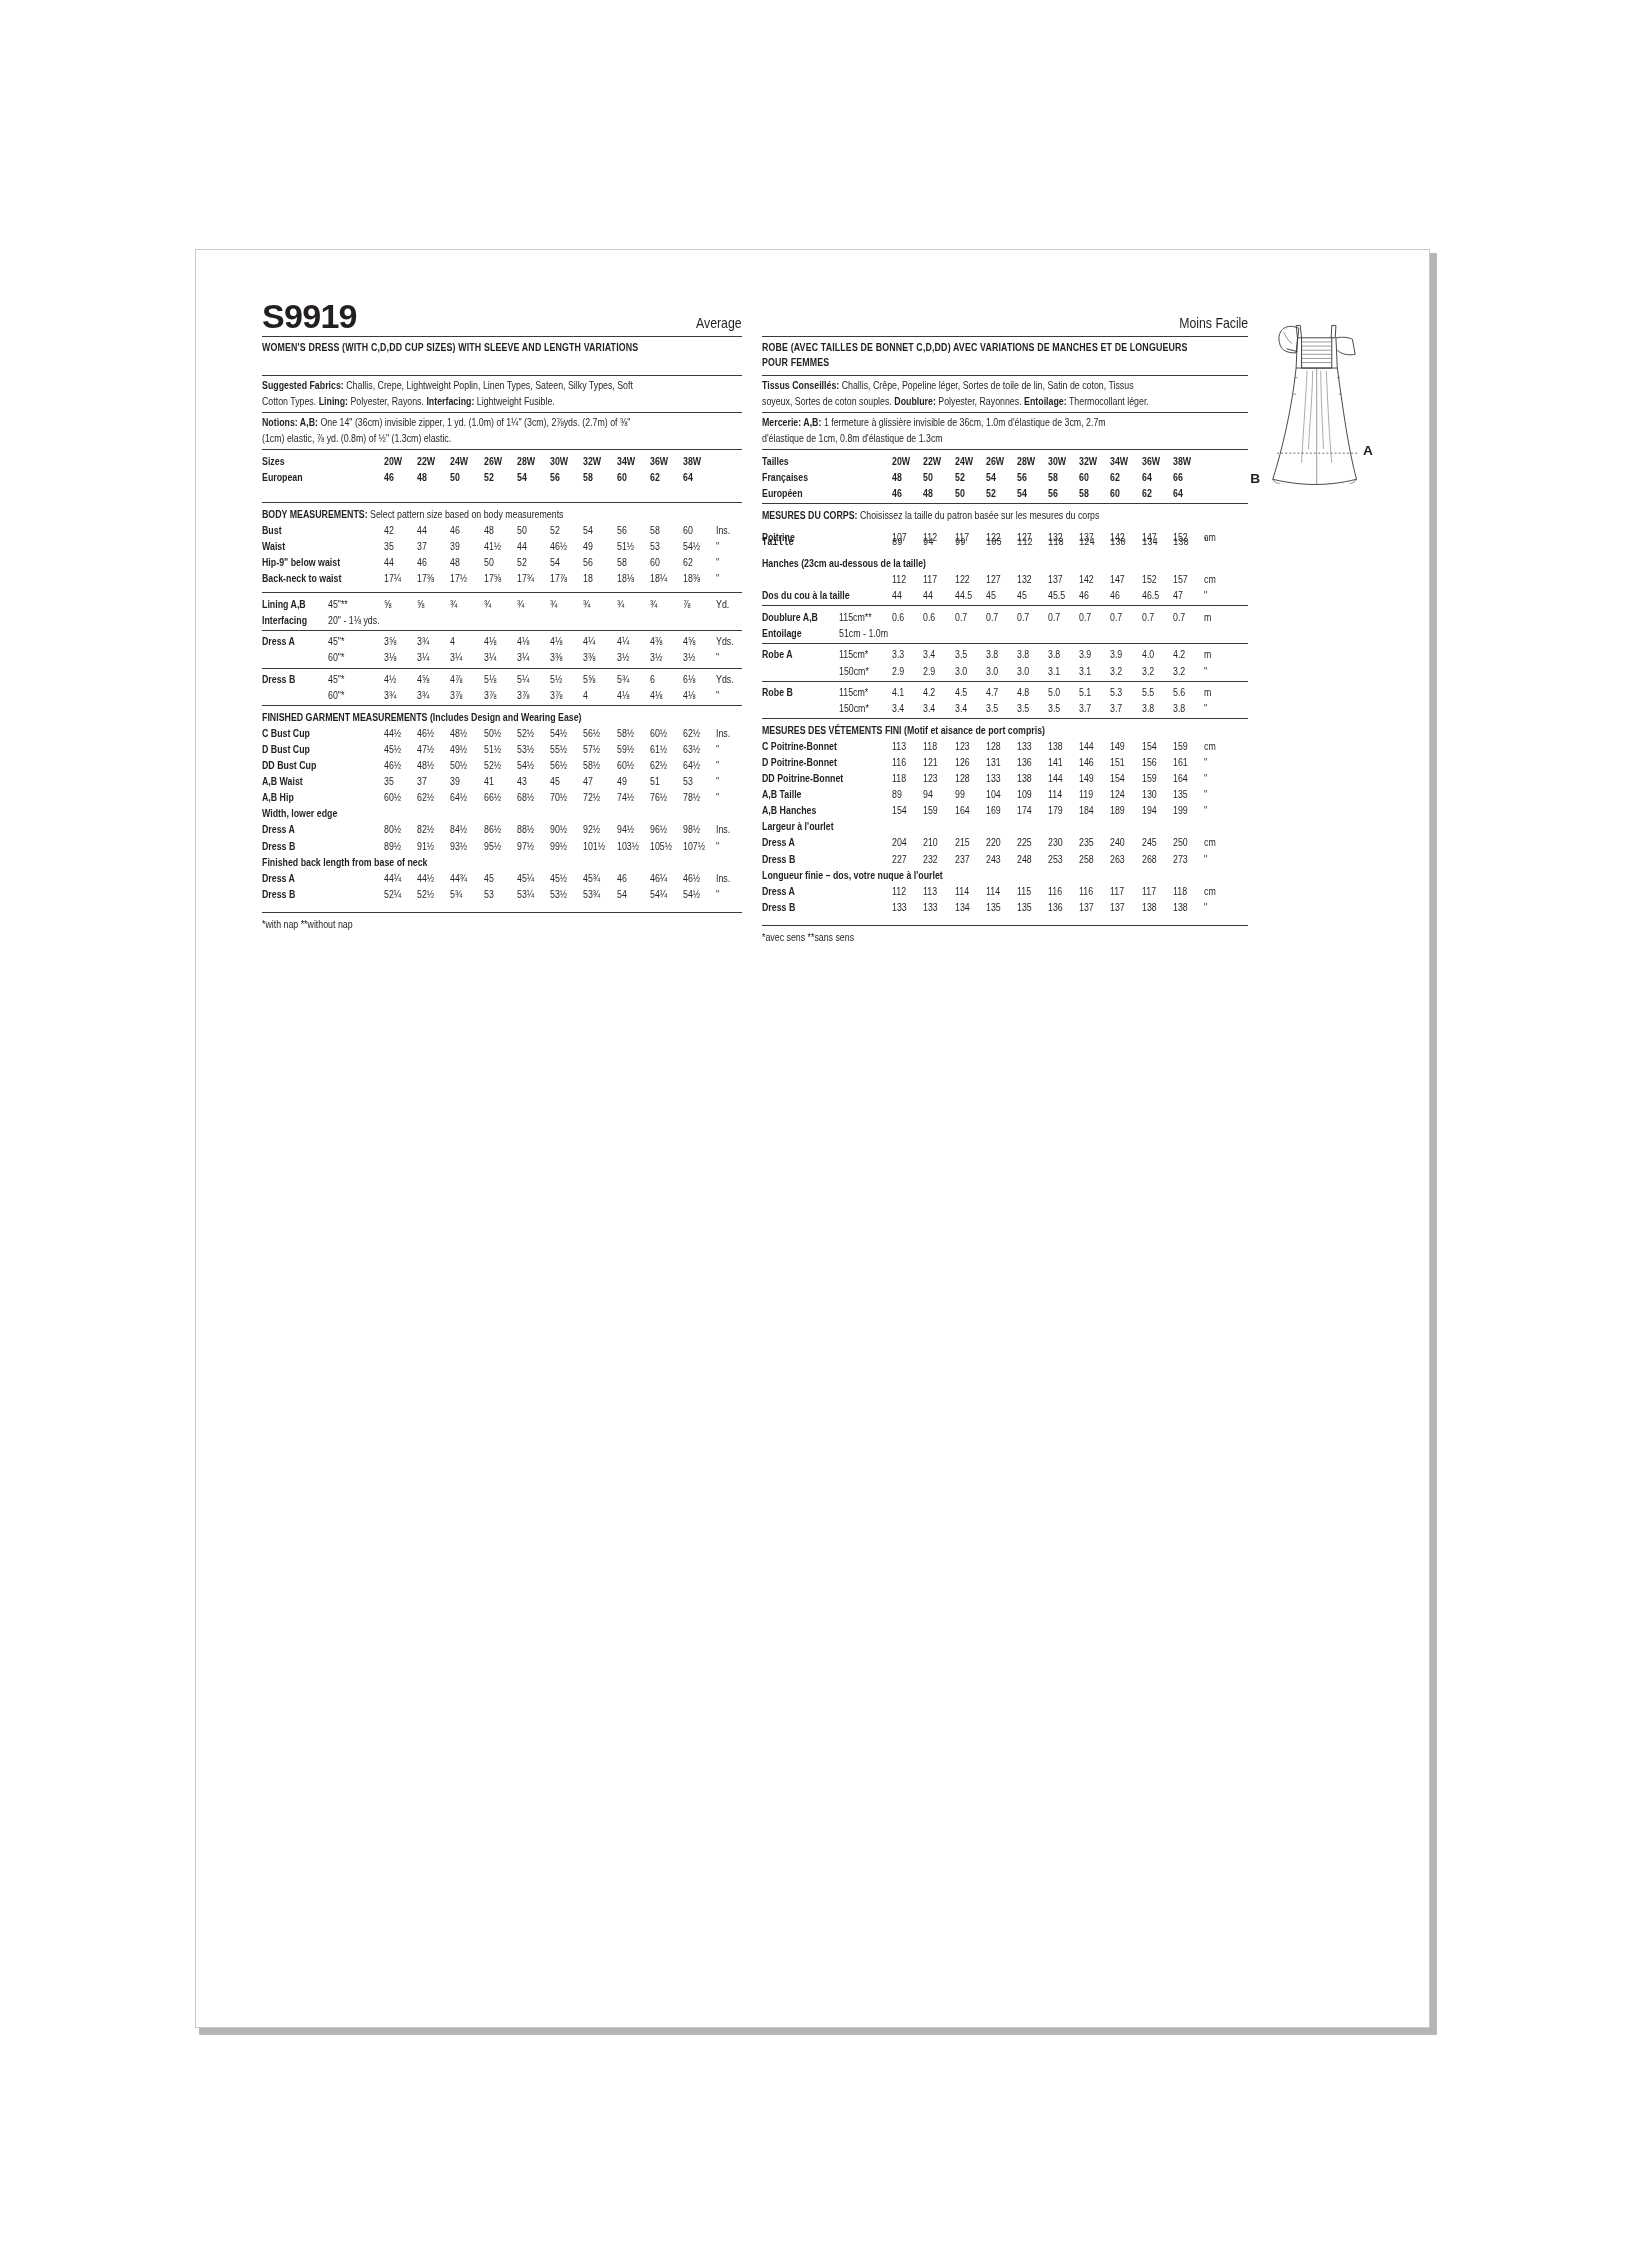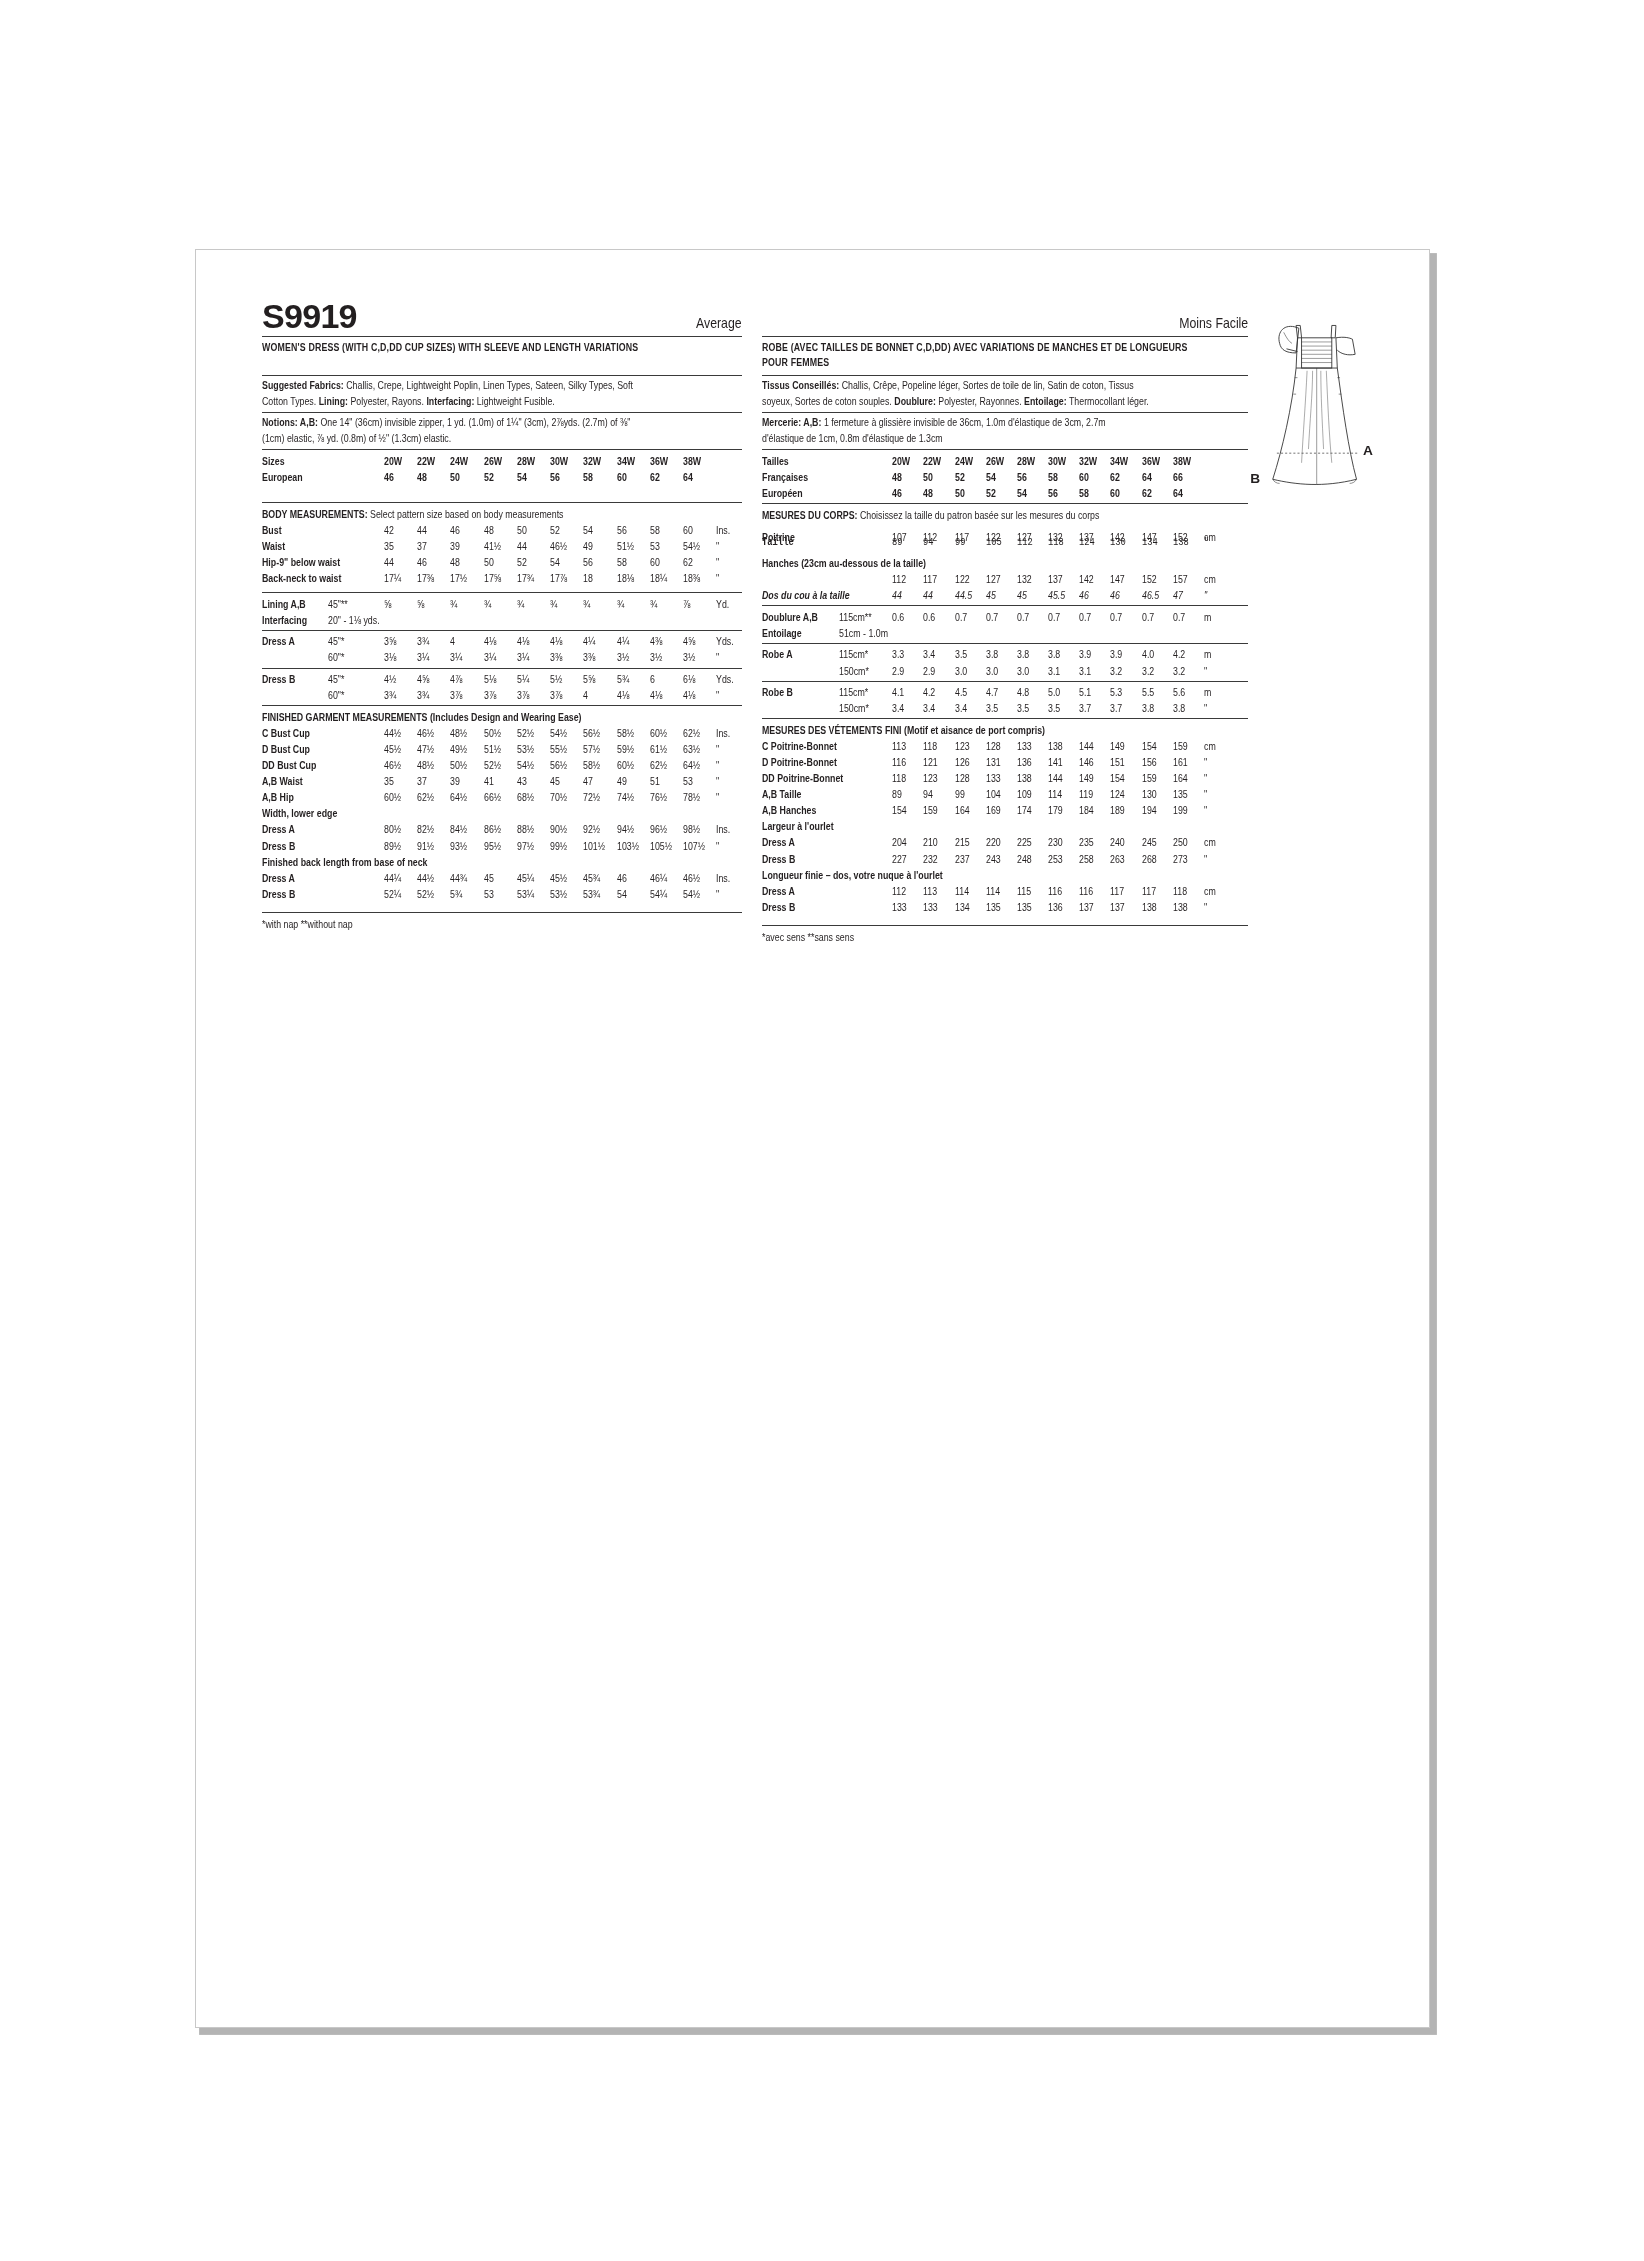--- a/index.html
+++ b/index.html
@@ -449,21 +449,21 @@
           <div class="cell" style="left:193px;">122</div>
           <div class="cell" style="left:224px;">127</div>
           <div class="cell" style="left:255px;">132</div>
           <div class="cell" style="left:286px;">137</div>
           <div class="cell" style="left:317px;">142</div>
           <div class="cell" style="left:348px;">147</div>
           <div class="cell" style="left:380px;">152</div>
           <div class="cell" style="left:411px;">157</div>
           <div class="unit" style="left:442px;">cm</div>
         </div>
-        <div class="row" style="top:337px;font-style:italic;">
+        <div class="row" style="top:337px;">
           <div class="lbl">Dos du cou à la taille</div>
           <div class="cell" style="left:130px;">44</div>
           <div class="cell" style="left:161px;">44</div>
           <div class="cell" style="left:193px;">44.5</div>
           <div class="cell" style="left:224px;">45</div>
           <div class="cell" style="left:255px;">45</div>
           <div class="cell" style="left:286px;">45.5</div>
           <div class="cell" style="left:317px;">46</div>
           <div class="cell" style="left:348px;">46</div>
           <div class="cell" style="left:380px;">46.5</div>

